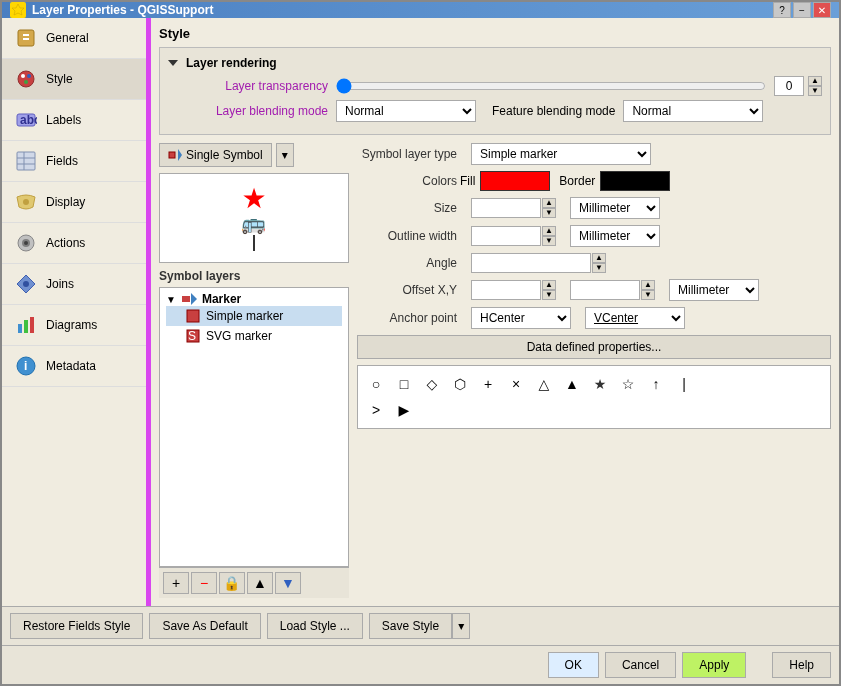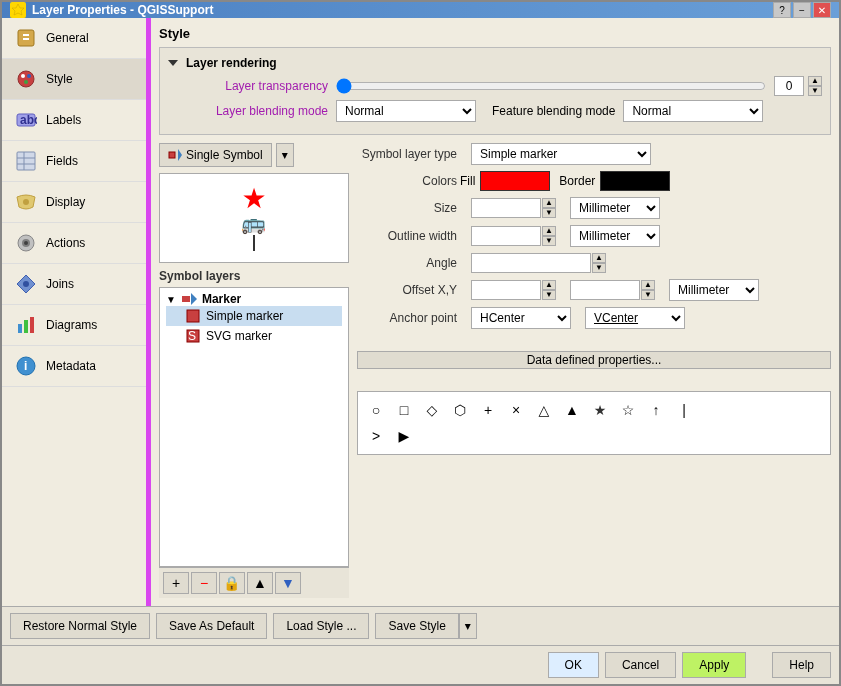--- a/index.html
+++ b/index.html
@@ -46,21 +46,21 @@
     .prop-label { width: 100px; text-align: right; color: #333; }
     .colors-row { display: flex; align-items: center; gap: 3px; }
     .color-swatch { width: 70px; height: 20px; border: 1px solid #333; cursor: pointer; }
     .fill-color { background: red; }
     .border-color { background: black; }
     .unit-dropdown { height: 22px; border: 1px solid #aaa; background: white; padding: 0 4px; cursor: pointer; min-width: 90px; }
     .spin-group { display: flex; align-items: center; }
     .spin-input { width: 70px; height: 20px; border: 1px solid #aaa; background: white; padding: 0 4px; }
     .spin-arrows { display: flex; flex-direction: column; margin-left: 1px; }
     .spin-arrows button { width: 14px; height: 10px; border: 1px solid #aaa; background: #e0dcd0; cursor: pointer; font-size: 8px; line-height: 1; padding: 0; }
-    .data-defined-btn { width: 100%; height: 18px; border: 1px solid #aaa; background: #e0dcd0; cursor: pointer; margin: 16px 0; }
+    .data-defined-btn { width: 100%; height: 24px; border: 1px solid #aaa; background: #e0dcd0; cursor: pointer; margin: 0 0; }
     .shape-picker { border: 1px solid #aaa; background: white; padding: 8px; min-height: 60px; }
     .shape-row { display: flex; gap: 8px; align-items: center; flex-wrap: wrap; }
     .shape-icon { width: 20px; height: 20px; cursor: pointer; display: flex; align-items: center; justify-content: center; font-size: 14px; }
     .bottom-bar { background: #e8e4d8; border-top: 1px solid #aaa; padding: 6px 8px; display: flex; gap: 6px; align-items: center; }
     .bottom-btn { height: 26px; padding: 0 12px; border: 1px solid #aaa; background: #e0dcd0; cursor: pointer; }
     .dialog-buttons { background: #e8e4d8; border-top: 1px solid #aaa; padding: 6px 8px; display: flex; justify-content: flex-end; gap: 6px; }
     .ok-btn { height: 26px; padding: 0 16px; border: 1px solid #aaa; background: #ddeeff; cursor: pointer; }
     .cancel-btn { height: 26px; padding: 0 16px; border: 1px solid #aaa; background: #e0dcd0; cursor: pointer; }
     .apply-btn { height: 26px; padding: 0 16px; border: 1px solid #aaa; background: #bef264; cursor: pointer; }
     .help-btn { height: 26px; padding: 0 16px; border: 1px solid #aaa; background: #e0dcd0; cursor: pointer; margin-left: 20px; }
@@ -380,21 +380,21 @@
               <span class="shape-icon">&gt;</span>
               <span class="shape-icon">▶</span>
             </div>
           </div>
         </div>
       </div>
     </div>
   </div>
 
   <div class="bottom-bar">
-    <button class="bottom-btn">Restore Normal Style</button>
+    <button class="bottom-btn">Restore Fields Style</button>
     <button class="bottom-btn">Save As Default</button>
     <button class="bottom-btn">Load Style ...</button>
     <div style="display:flex;">
       <button class="bottom-btn">Save Style</button>
       <button class="bottom-btn" style="width:18px;padding:0;">▾</button>
     </div>
   </div>
 
   <div class="dialog-buttons">
     <button class="ok-btn">OK</button>

